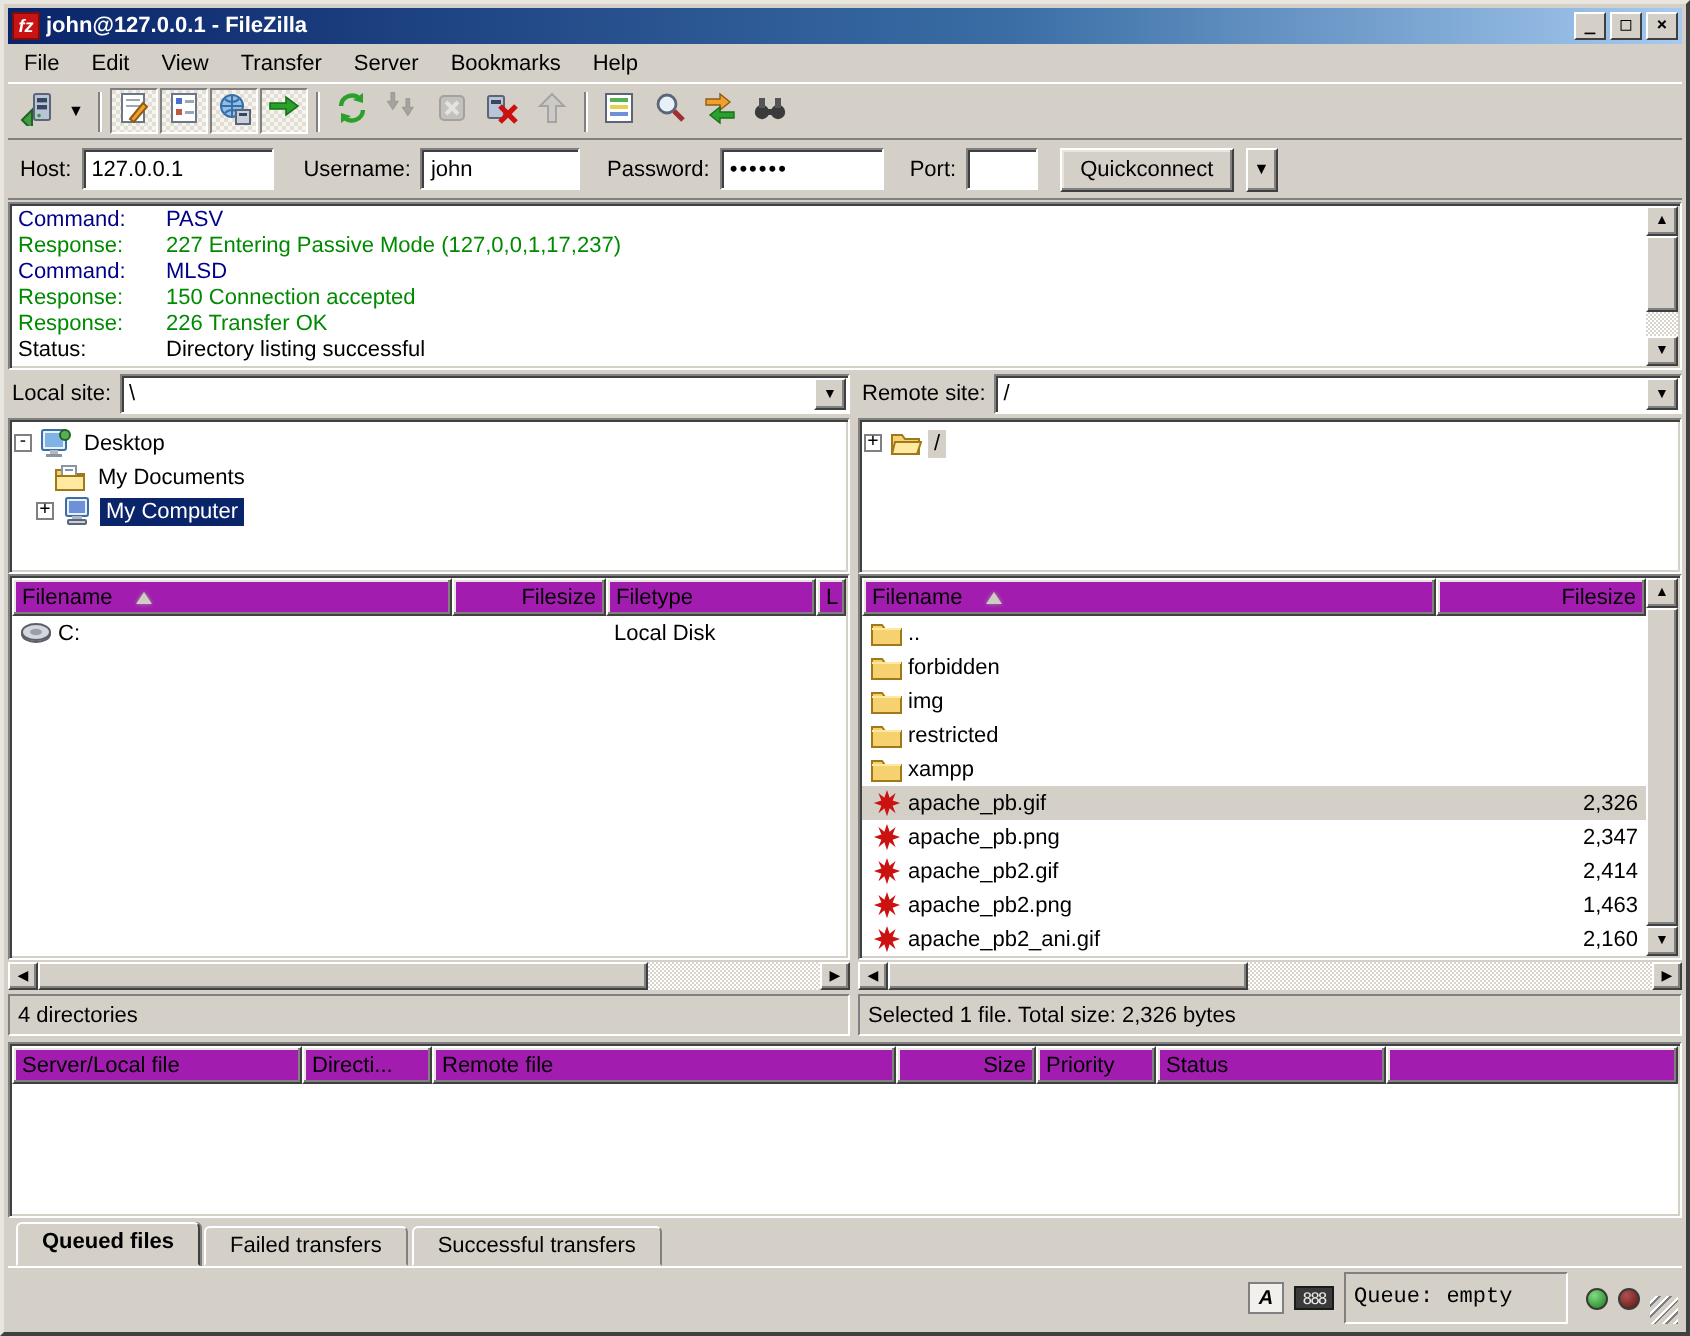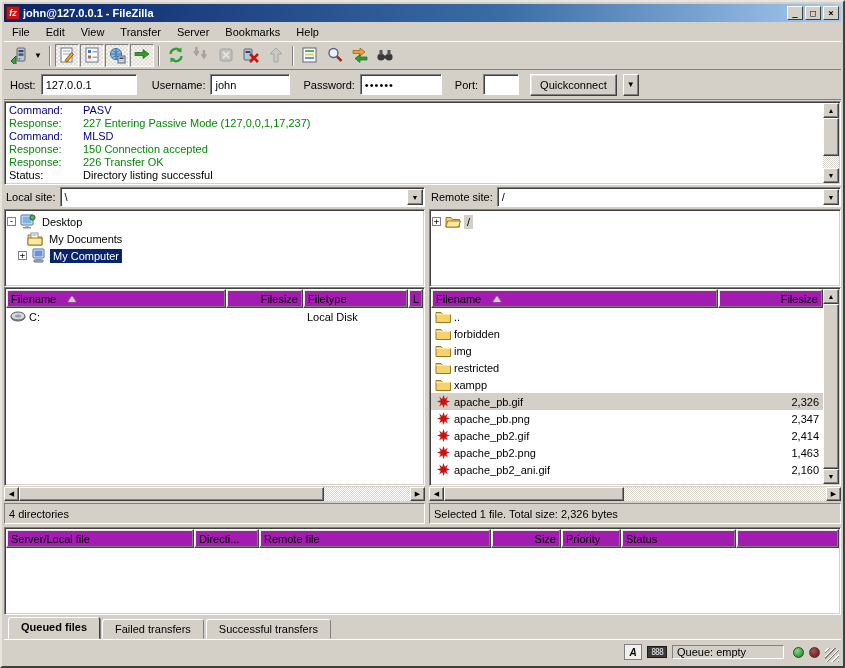--- a/index.html
+++ b/index.html
@@ -140,22 +140,22 @@
     box-shadow:1px 0 0 #808080; }
 
   
   .statusbar{ flex:0 0 25px; display:flex; align-items:center; justify-content:flex-end;
     gap:5px; padding:2px 2px 2px 6px; border-top:1px solid #fff; }
   .sb-icon-box{ width:18px; height:16px; border:1px solid #808080; background:#f2f0ec;
     display:flex; align-items:center; justify-content:center; font-size:10px; font-weight:bold; font-style:italic;}
   .sb-badge{ width:20px; height:12px; background:#3a3a3a; color:#e8e8e8; font-size:8px;
     display:flex; align-items:center; justify-content:center; font-family:"DejaVu Sans Mono",monospace;
     border:1px solid #1a1a1a; letter-spacing:-1px;}
-  .queue-panel{ width:112px; height:14px; border:1px solid; border-color:#808080 #fff #fff #808080;
-    display:flex; align-items:center; padding:0 4px; }
+  .queue-panel{ width:112px; height:26px; border:1px solid; border-color:#808080 #fff #fff #808080;
+    display:flex; align-items:center; padding:0 4px;font-family:Liberation Mono, monospace; }
   .led{ width:11px; height:11px; border-radius:50%; border:1px solid #3a3a3a; }
   .led-green{ background:radial-gradient(circle at 35% 30%, #7fdc7f, #1e7a1e); }
   .led-red{ background:radial-gradient(circle at 35% 30%, #b05050, #5e1414); }
   .grip{ width:14px; height:14px; align-self:flex-end;
     background:repeating-linear-gradient(135deg, transparent 0 2px, #fff 2px 3px, #808080 3px 4px); }
 </style>
 </head>
 <body>
 
 <div class="window">
@@ -594,21 +594,21 @@
         <span class="hs-btn" style="right:0">▶</span>
       </div>
       <div class="pane-status">
           <span>Selected 1 file. Total size: 2,326 bytes</span>
         </div>
     </div>
   </div>
 
   <div class="well queuebox">
     <div class="lv-header">
-      <span class="lv-h-cell" style="width:188px">
+      <span class="lv-h-cell" style="width:145px">
           <span>Server/Local file</span>
         </span>
       <span class="lv-h-cell" style="width:65px">
           <span>Directi...</span>
         </span>
       <span class="lv-h-cell" style="width:232px">
           <span>Remote file</span>
         </span>
       <span class="lv-h-cell lv-h-right" style="width:70px">
           <span>Size</span>

